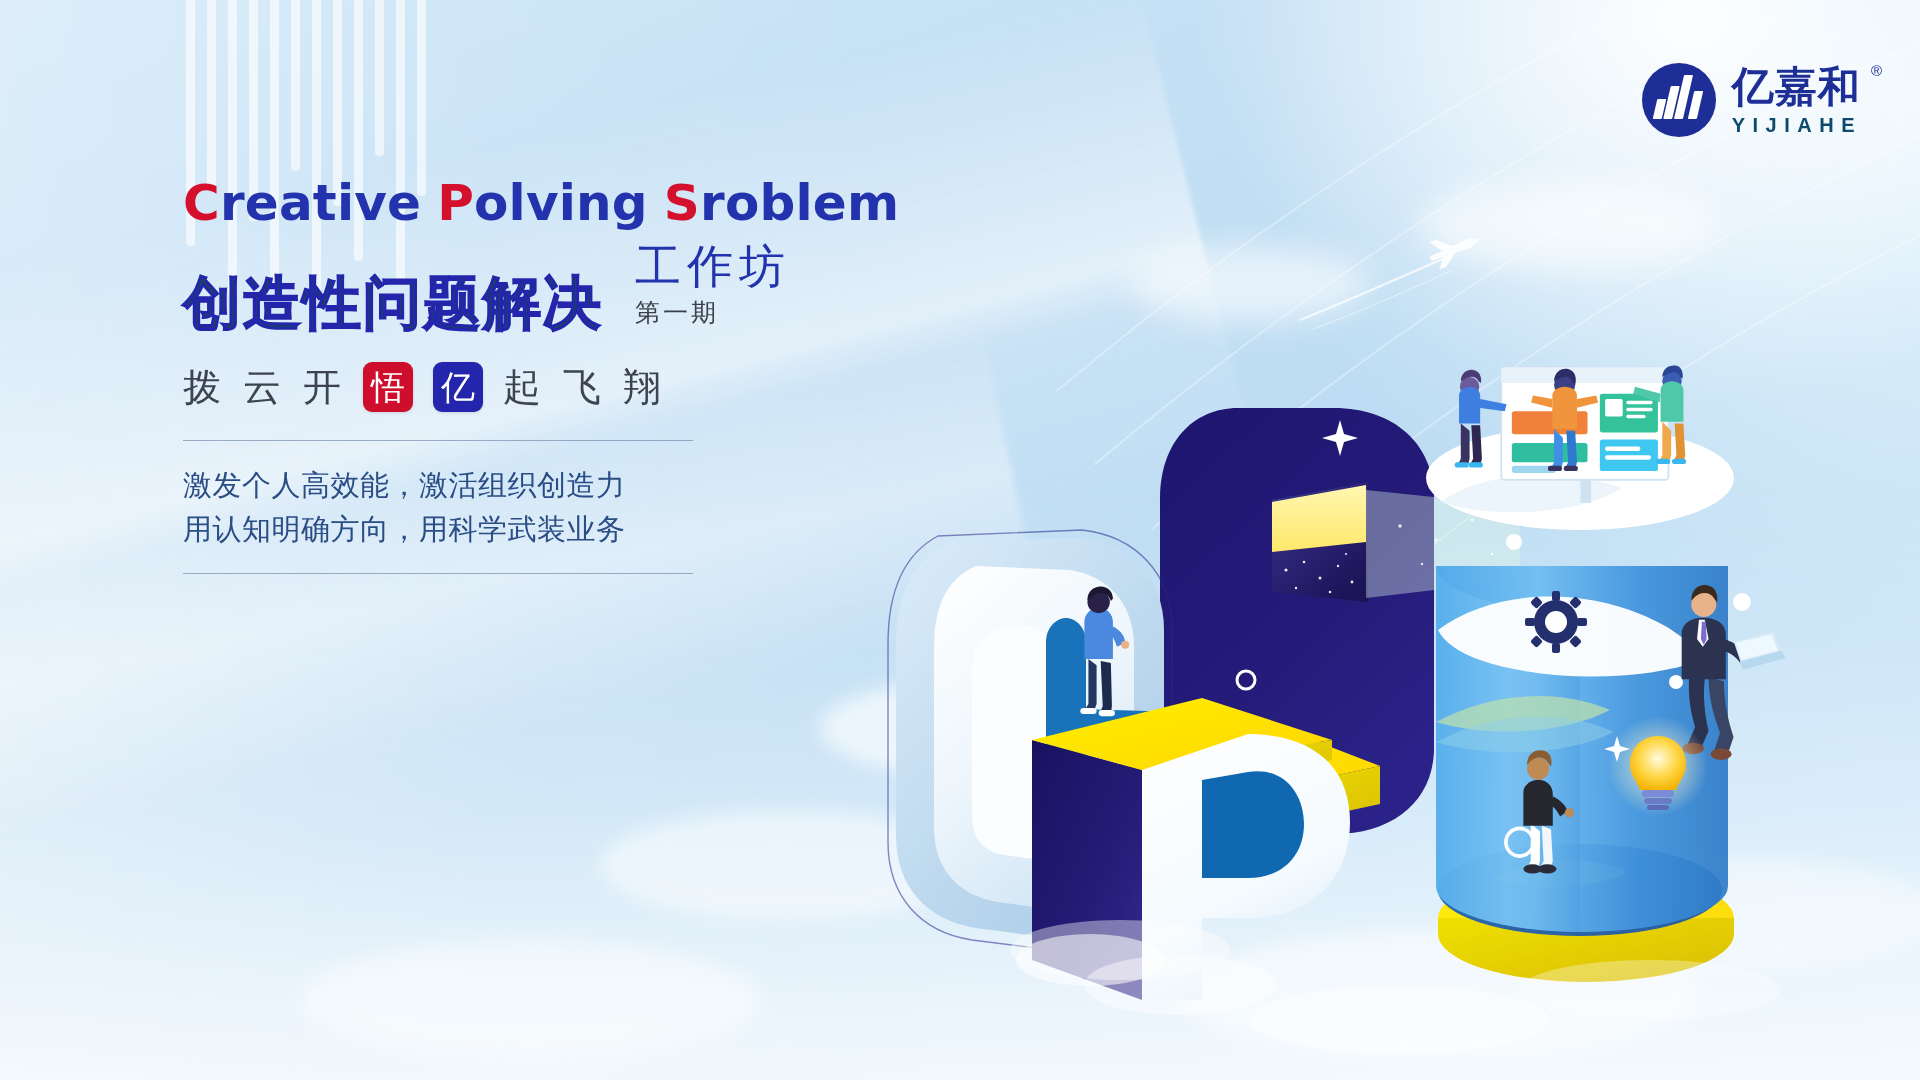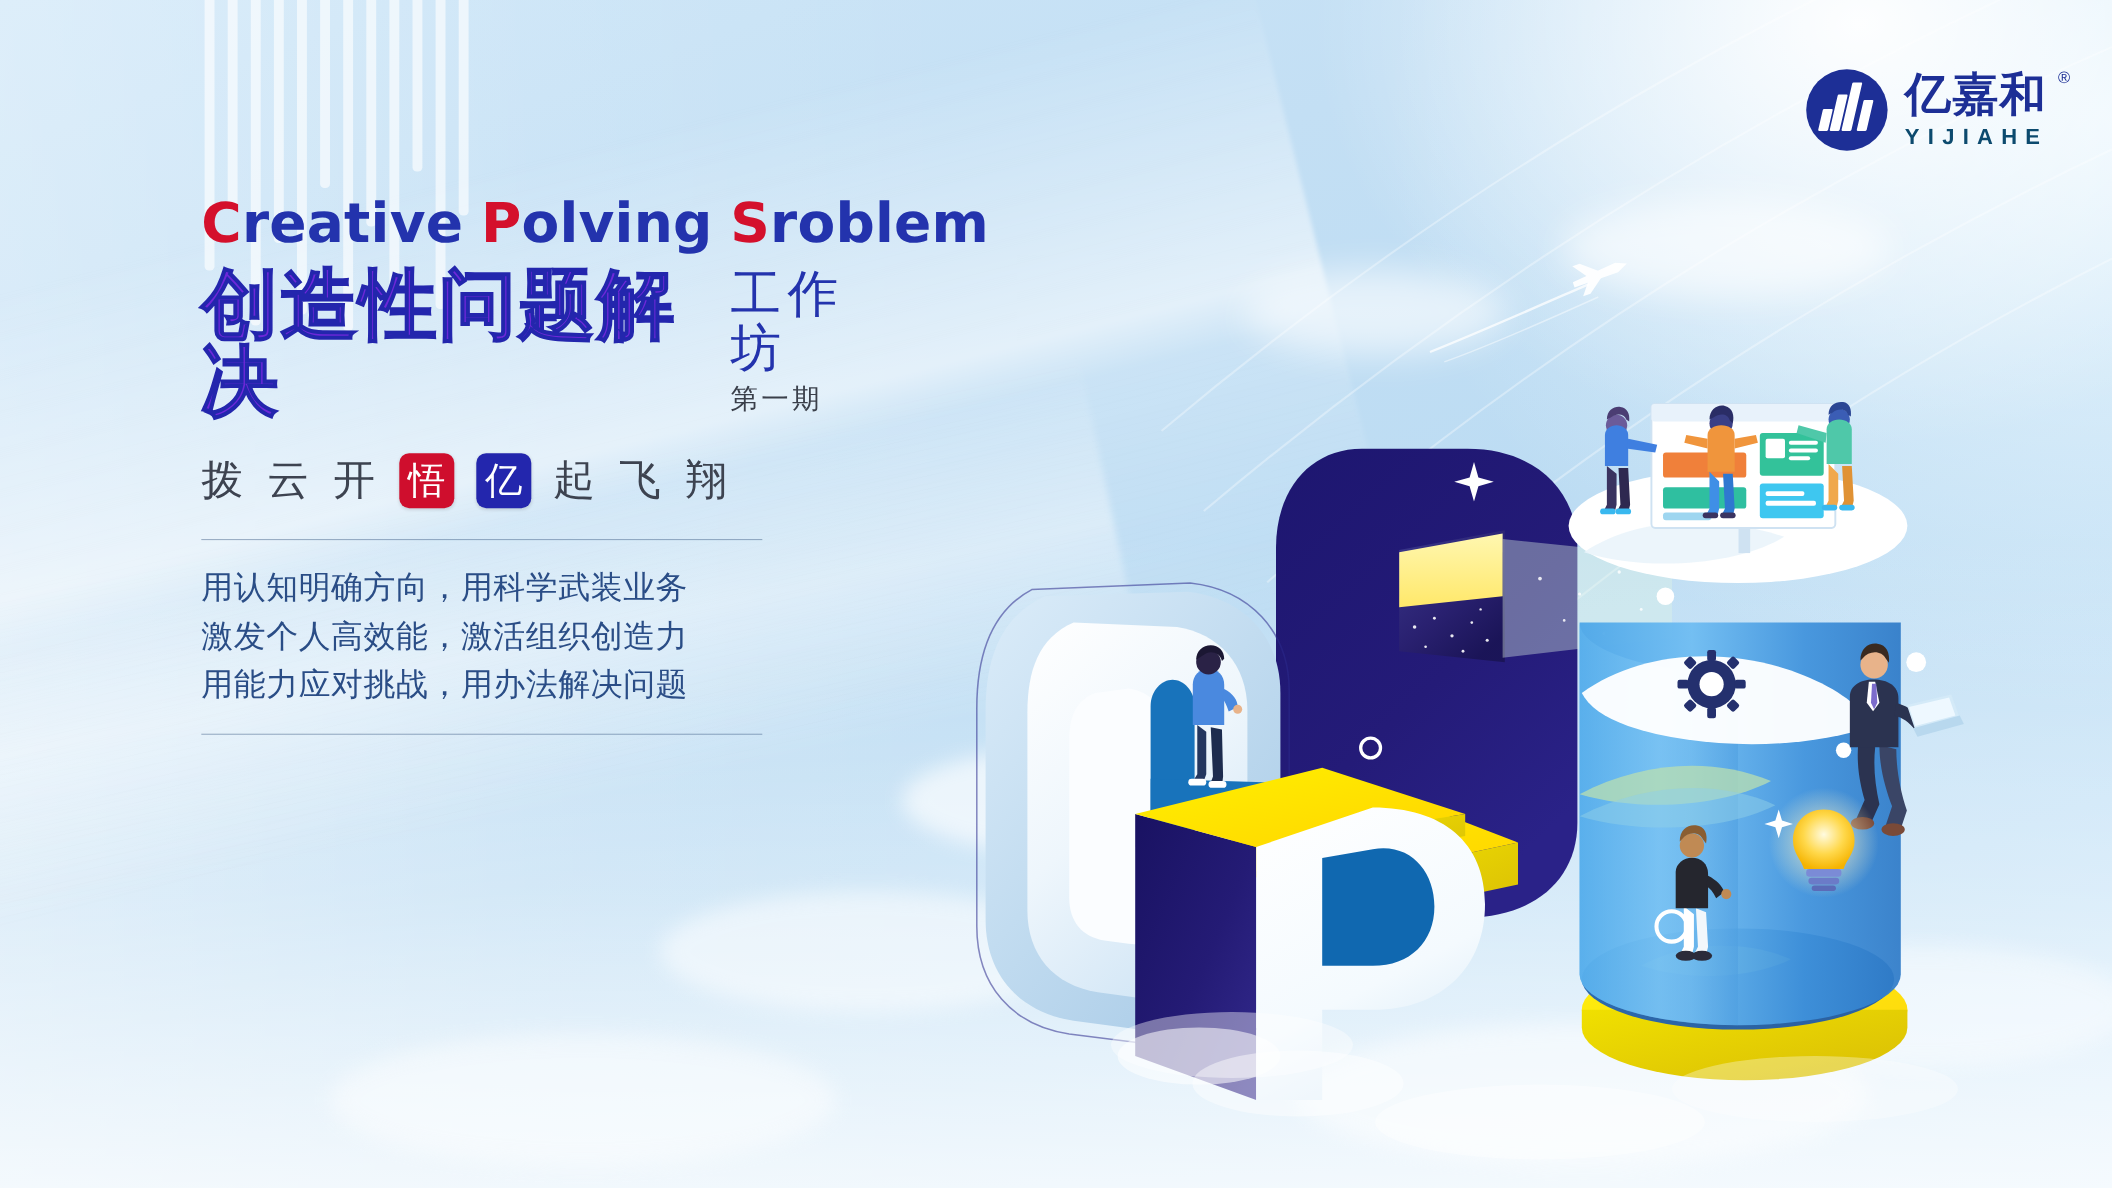--- a/index.html
+++ b/index.html
@@ -57,21 +57,21 @@
   .eng-title {
     font-size:50px; font-weight:700; letter-spacing:.2px;
     color:#2333ad; line-height:1; white-space:nowrap;
     font-family:"DejaVu Sans","Liberation Sans",sans-serif;
   }
   .eng-title .cap { color:#d4102c; }
   .eng-title .gap { display:inline-block; width:16px; }
 
   .cn-row { display:flex; align-items:flex-end; margin-top:14px; }
   .cn-title {
-    font-size:70px; font-weight:900; color:#6d28d9;
+    font-size:58px; font-weight:900; color:#14532d;
     letter-spacing:2px; line-height:1;
     font-family:"DejaVu Sans","Liberation Sans",sans-serif;
     -webkit-text-stroke:1.5px #2326ad;
   }
   .cn-side { margin-left:32px; padding-bottom:3px; }
   .cn-side .ws {
     font-size:46px; color:#2333ad; letter-spacing:6px; line-height:1.05;
     font-weight:400;
   }
   .cn-side .ep {
@@ -534,21 +534,20 @@
       <span class="badge red">悟</span>
       <span class="badge blue">亿</span>
       <span class="ch">起</span>
       <span class="ch">飞</span>
       <span class="ch">翔</span>
     </div>
 
     <div class="rule"></div>
 
     <div class="body-lines">
+      <p>激发个人高效能，激活组织创造力</p>
       <p>用认知明确方向，用科学武装业务</p>
-      <p>激发个人高效能，激活组织创造力</p>
-      <p>用能力应对挑战，用办法解决问题</p>
     </div>
 
     <div class="rule bottom"></div>
   </div>
 
 </div>
 
 </body></html>

